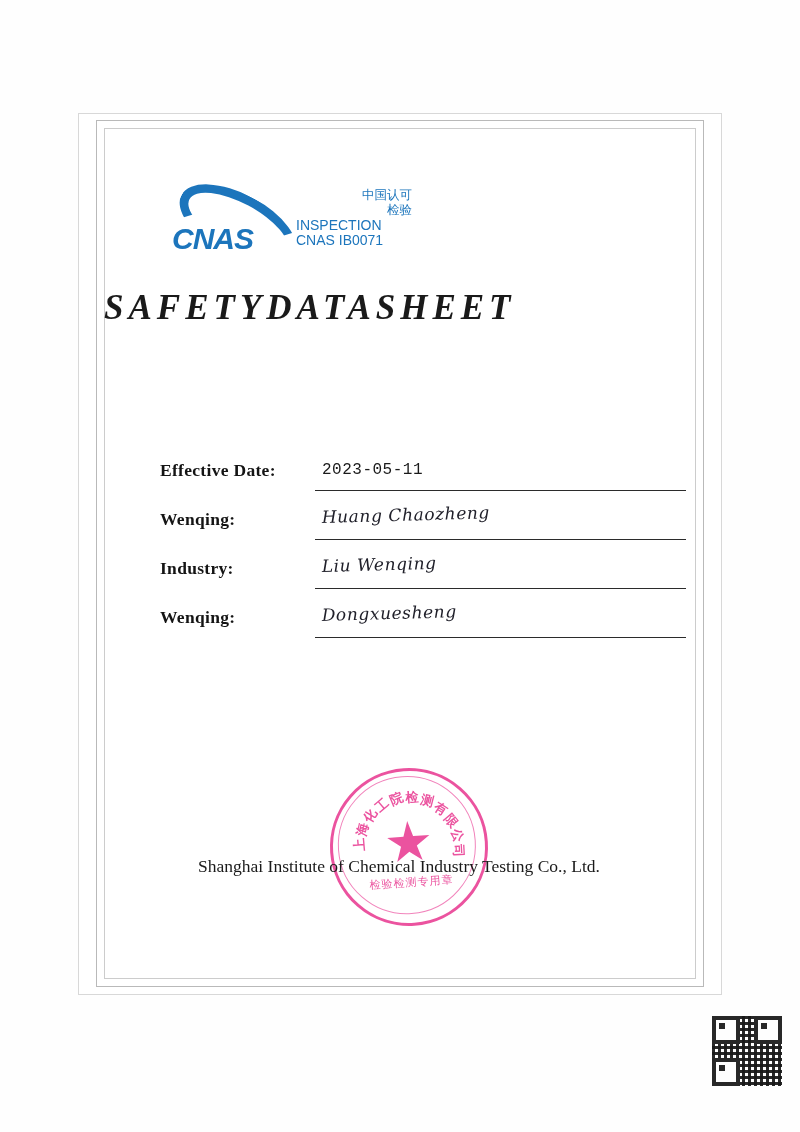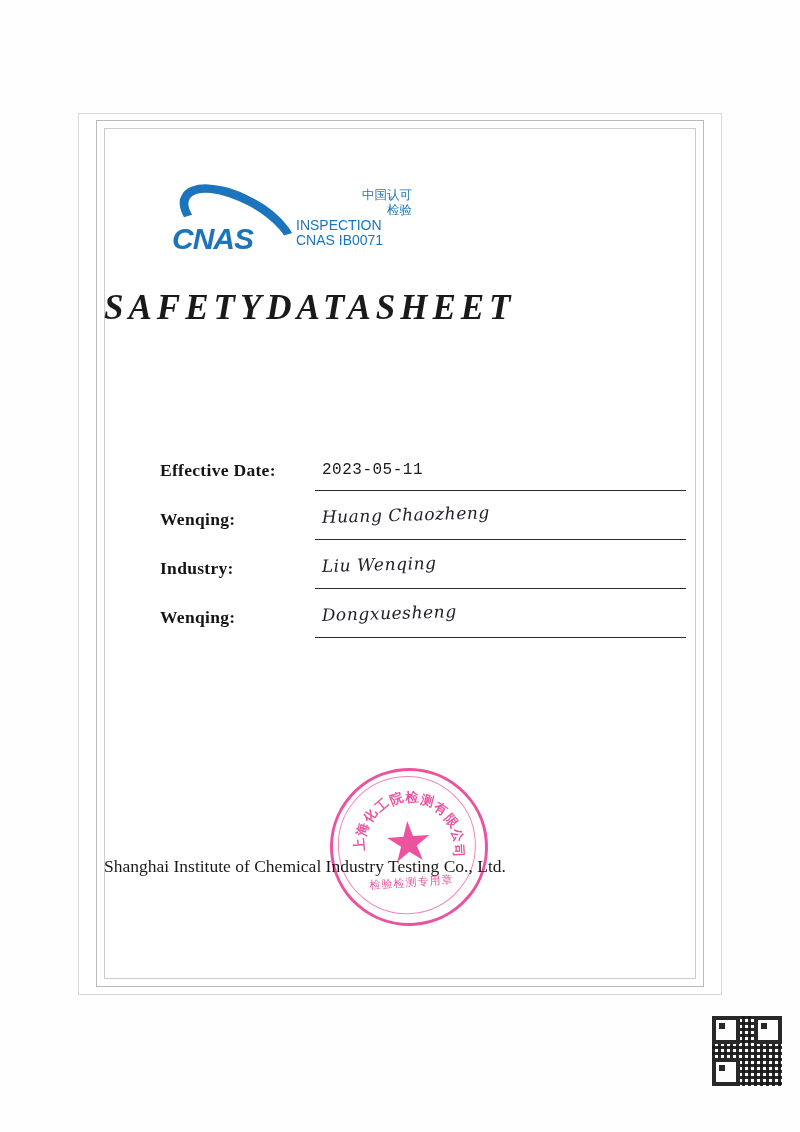--- a/index.html
+++ b/index.html
@@ -175,20 +175,21 @@
     letter-spacing: 0.6px;
     transform: rotate(-1.6deg);
     transform-origin: left bottom;
   }
 
   
   .company-line {
     position: absolute;
     left: 104px; top: 856px;
     width: 590px;
+    text-align: center;
     font-family: "Liberation Serif", serif;
     font-size: 17.5px;
     color: #1a1a1a;
   }
 
   
   .stamp {
     position: absolute;
     left: 330px; top: 768px;
     width: 152px; height: 152px;

